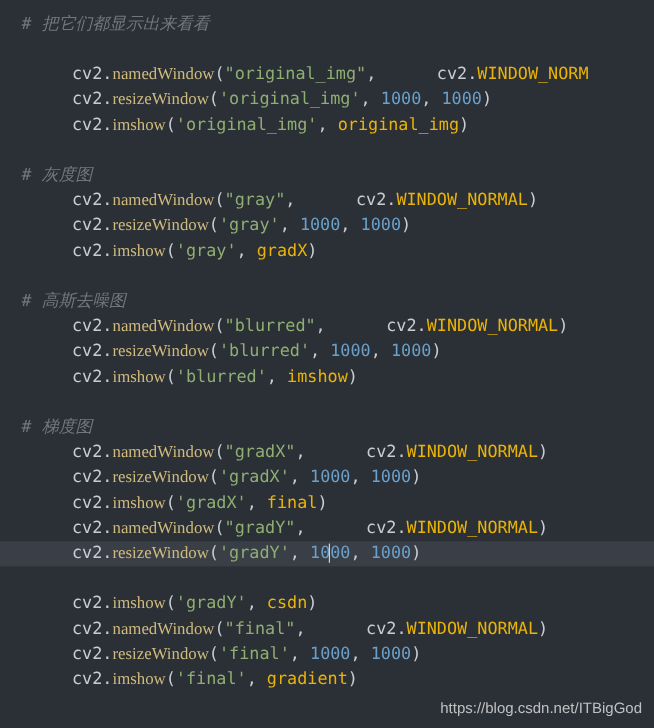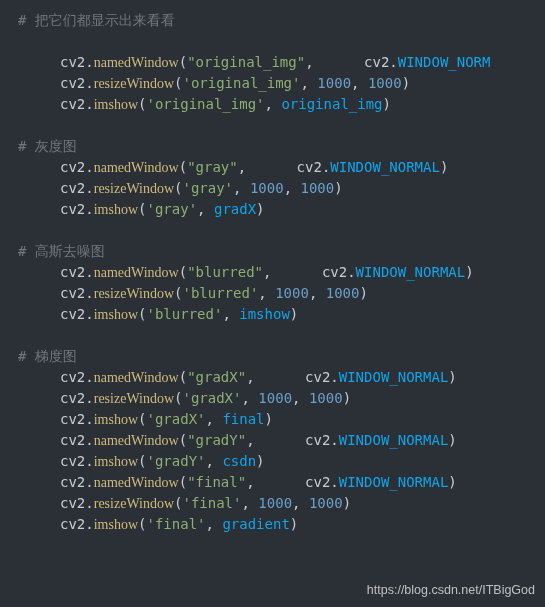--- a/index.html
+++ b/index.html
@@ -13,28 +13,28 @@
     font-size: 14px;
     line-height: 21px;
     position: relative;
   }
   pre {
     margin: 0;
     padding: 10px 14px 10px 18px;
     white-space: pre;
     color: #c8cdd4;
   }
-  .cmt  { color: #6f787f; }       
+  .cmt  { color: #6f787f; font-style: italic; }       
   .obj  { color: #c8cdd4; margin-left: 42px; }       
   .dot  { color: #c8cdd4; }
   .fn   { color: #cfbb7d; font-family: Liberation Serif, serif; }       
   .p    { color: #c8cdd4; }       
   .str  { color: #8fae73; }       
   .num  { color: #6aa0c9; }       
-  .kw   { color: #0ea5e9; }       
+  .kw   { color: #eab308; }       
   .highlight {
     background: #3a3f47;
     display: block;
     margin-left: -18px;
     padding-left: 18px;
     margin-right: -14px;
     padding-right: 14px;
   }
   .caret {
     border-left: 1px solid #d0d0d0;
@@ -68,18 +68,19 @@
 <span class="cmt"># 高斯去噪图</span>
 <span><span class="obj">cv2</span><span class="dot">.</span><span class="fn">namedWindow</span><span class="p">(</span><span class="str">"blurred"</span><span class="p">, </span><span class="obj">cv2</span><span class="dot">.</span><span class="kw">WINDOW_NORMAL</span><span class="p">)</span></span>
 <span><span class="obj">cv2</span><span class="dot">.</span><span class="fn">resizeWindow</span><span class="p">(</span><span class="str">'blurred'</span><span class="p">, </span><span class="num">1000</span><span class="p">, </span><span class="num">1000</span><span class="p">)</span></span>
 <span><span class="obj">cv2</span><span class="dot">.</span><span class="fn">imshow</span><span class="p">(</span><span class="str">'blurred'</span><span class="p">, </span><span class="kw">imshow</span><span class="p">)</span></span>
 
 <span class="cmt"># 梯度图</span>
 <span><span class="obj">cv2</span><span class="dot">.</span><span class="fn">namedWindow</span><span class="p">(</span><span class="str">"gradX"</span><span class="p">, </span><span class="obj">cv2</span><span class="dot">.</span><span class="kw">WINDOW_NORMAL</span><span class="p">)</span></span>
 <span><span class="obj">cv2</span><span class="dot">.</span><span class="fn">resizeWindow</span><span class="p">(</span><span class="str">'gradX'</span><span class="p">, </span><span class="num">1000</span><span class="p">, </span><span class="num">1000</span><span class="p">)</span></span>
 <span><span class="obj">cv2</span><span class="dot">.</span><span class="fn">imshow</span><span class="p">(</span><span class="str">'gradX'</span><span class="p">, </span><span class="kw">final</span><span class="p">)</span></span>
 <span><span class="obj">cv2</span><span class="dot">.</span><span class="fn">namedWindow</span><span class="p">(</span><span class="str">"gradY"</span><span class="p">, </span><span class="obj">cv2</span><span class="dot">.</span><span class="kw">WINDOW_NORMAL</span><span class="p">)</span></span>
+<span class="highlight"><span class="obj">cv2</span><span class="dot">.</span><span class="fn">resizeWindow</span><span class="p">(</span><span class="str">'gradY'</span><span class="p">, </span><span class="num">10</span><span class="caret"></span><span class="num">00</span><span class="p">, </span><span class="num">1000</span><span class="p">)</span></span>
 <span><span class="obj">cv2</span><span class="dot">.</span><span class="fn">imshow</span><span class="p">(</span><span class="str">'gradY'</span><span class="p">, </span><span class="kw">csdn</span><span class="p">)</span></span>
 <span><span class="obj">cv2</span><span class="dot">.</span><span class="fn">namedWindow</span><span class="p">(</span><span class="str">"final"</span><span class="p">, </span><span class="obj">cv2</span><span class="dot">.</span><span class="kw">WINDOW_NORMAL</span><span class="p">)</span></span>
 <span><span class="obj">cv2</span><span class="dot">.</span><span class="fn">resizeWindow</span><span class="p">(</span><span class="str">'final'</span><span class="p">, </span><span class="num">1000</span><span class="p">, </span><span class="num">1000</span><span class="p">)</span></span>
 <span><span class="obj">cv2</span><span class="dot">.</span><span class="fn">imshow</span><span class="p">(</span><span class="str">'final'</span><span class="p">, </span><span class="kw">gradient</span><span class="p">)</span></span></pre>
 
 <div class="watermark">https://blog.csdn.net/ITBigGod</div>
 
 </body></html>

